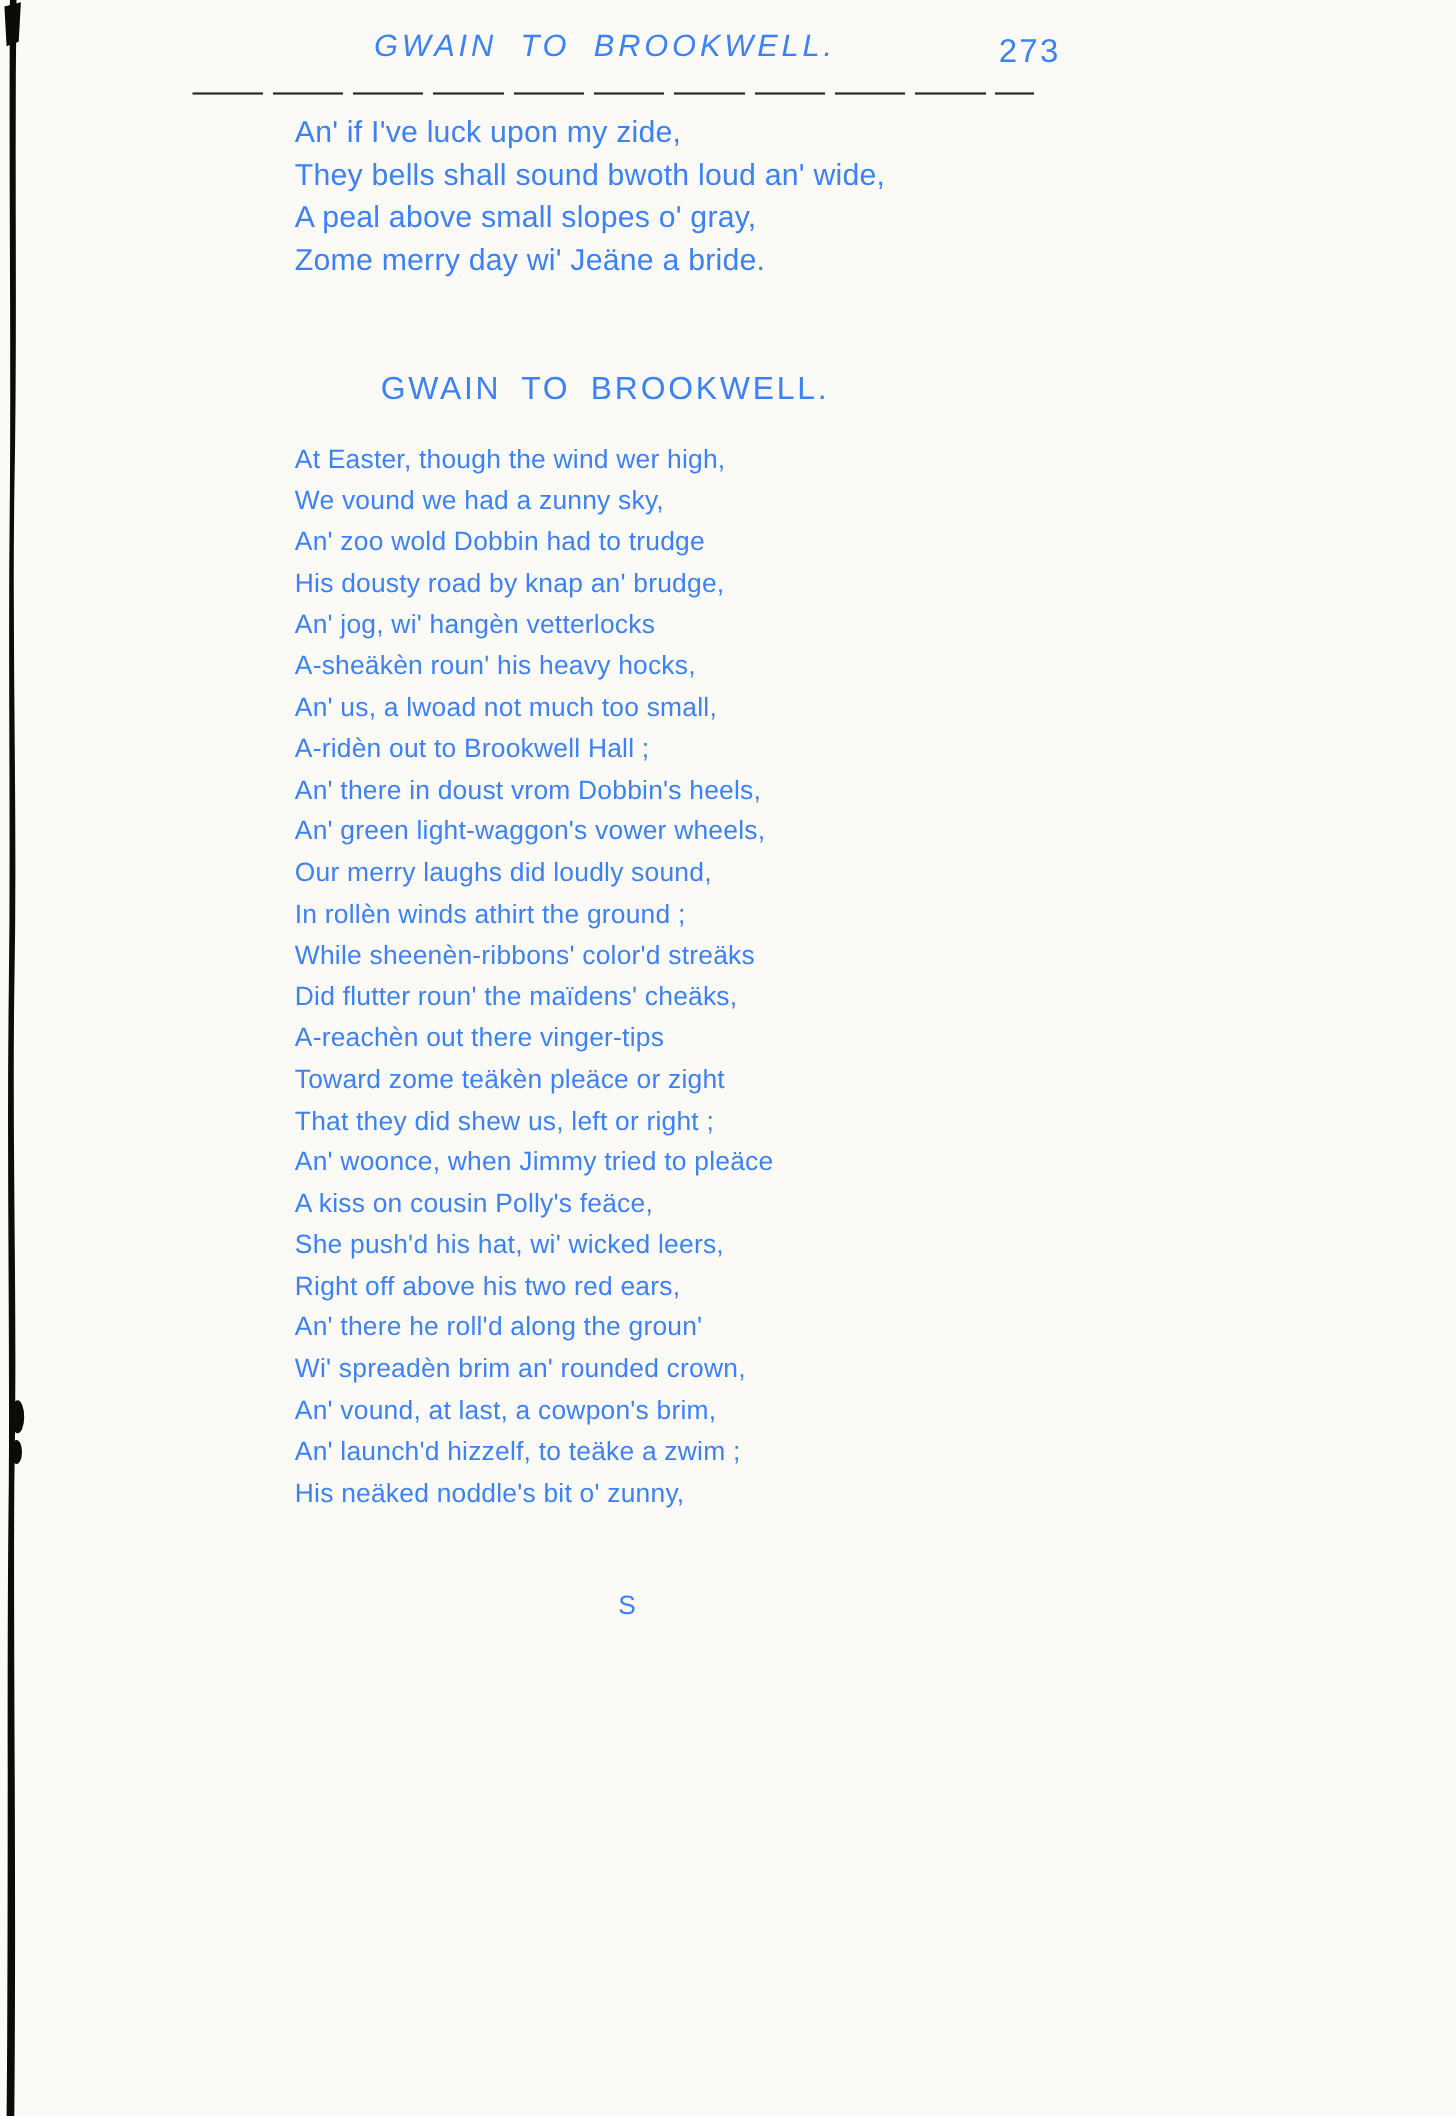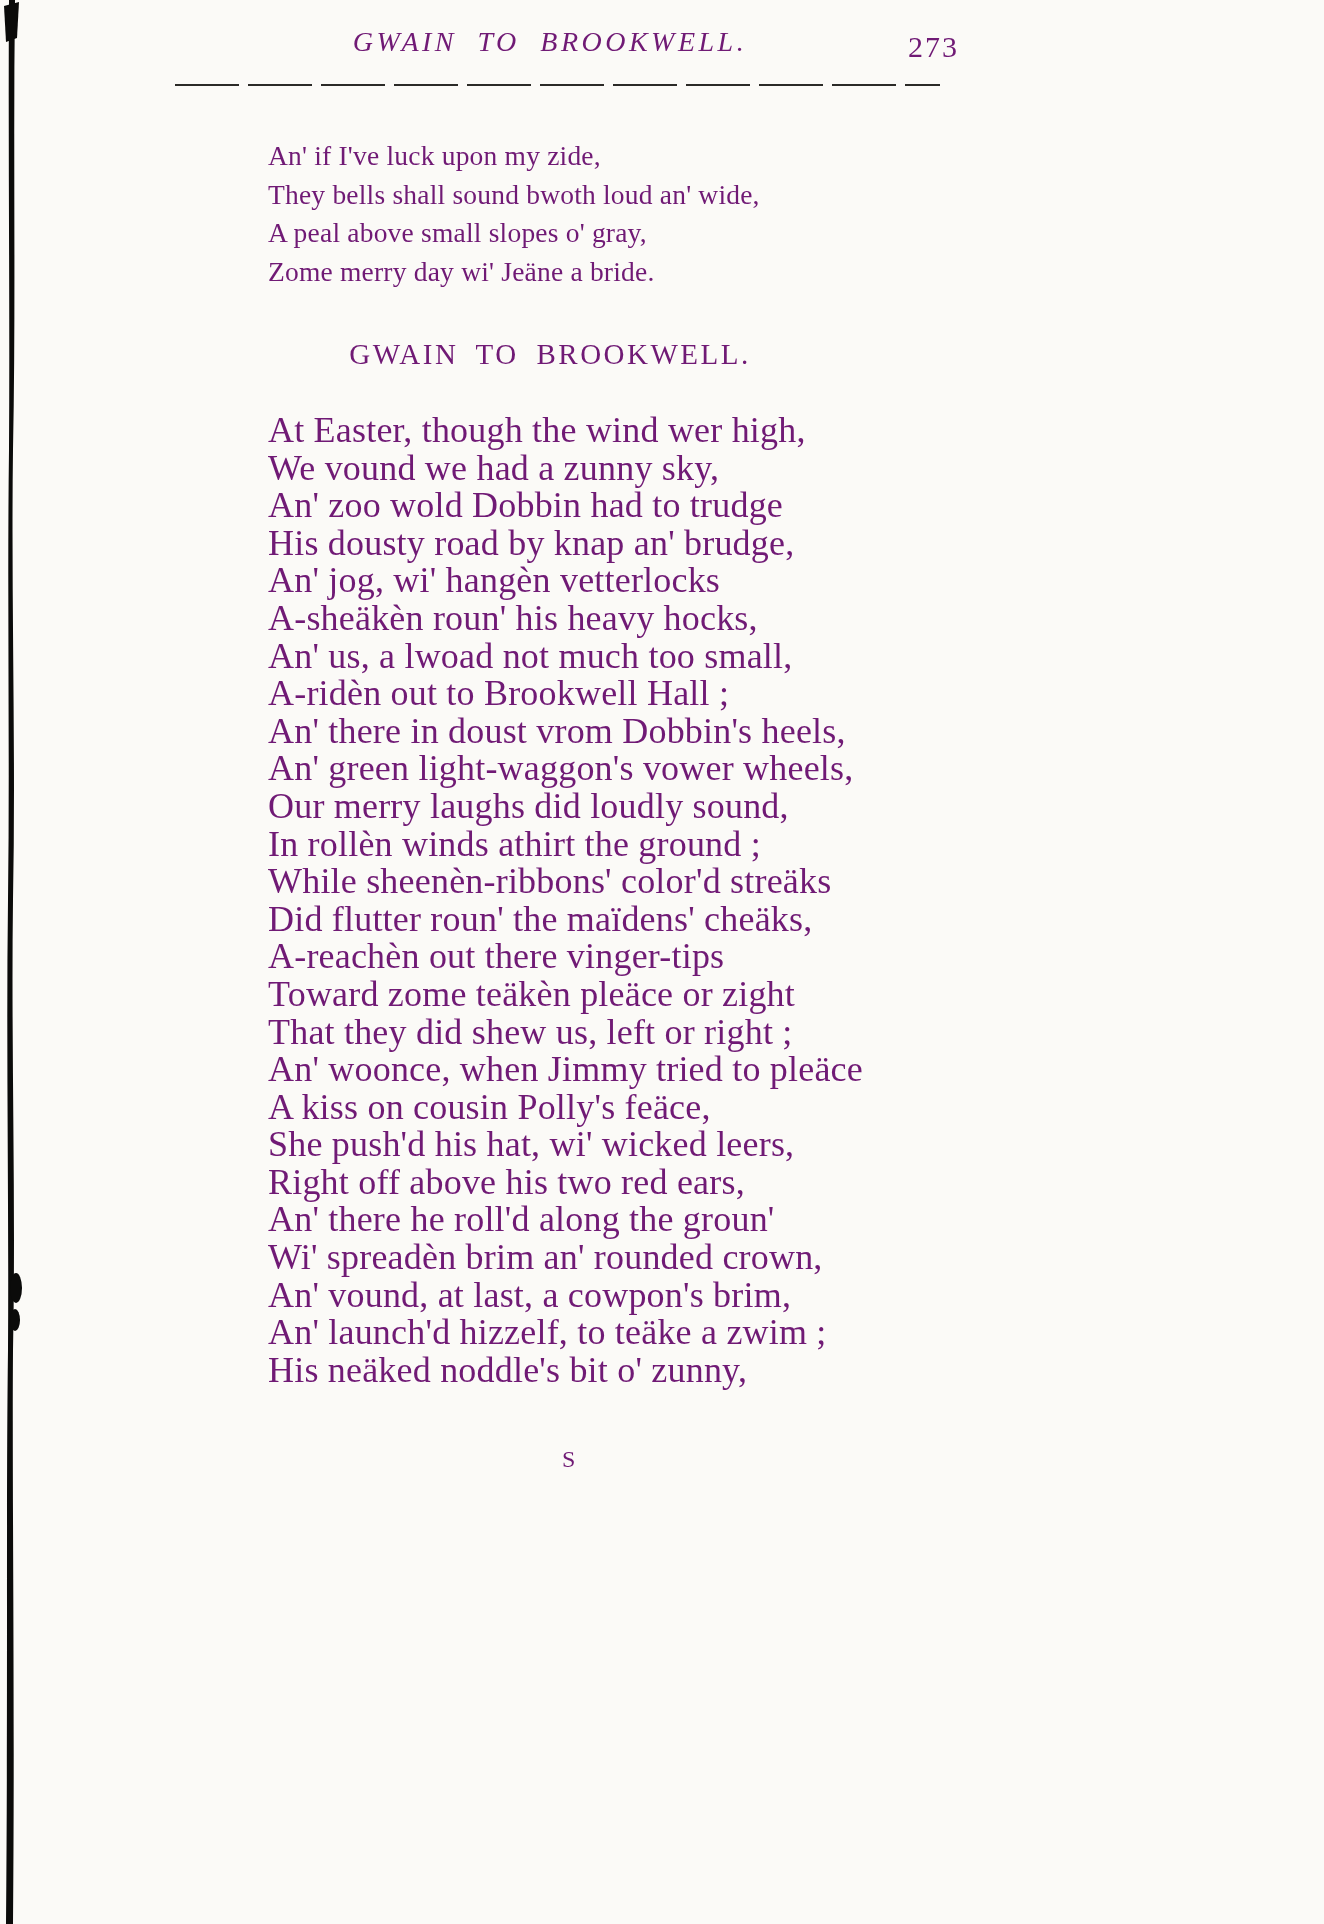--- a/index.html
+++ b/index.html
@@ -5,22 +5,22 @@
   html, body {
     margin: 0;
     padding: 0;
     background: #ffffff;
   }
   .page {
     position: relative;
     width: 1324px;
     height: 1924px;
     background: #fbfaf7;
-    color: #701a75;
-    font-family: Liberation Serif, serif;
+    color: #3b82f6;
+    font-family: Liberation Sans, sans-serif;
     overflow: hidden;
   }
   .binding {
     position: absolute;
     left: 0;
     top: 0;
   }
   .running-title {
     position: absolute;
     top: 26px;
@@ -52,38 +52,37 @@
   }
   .stanza {
     position: absolute;
     left: 268px;
     white-space: nowrap;
   }
   .closing-stanza {
     top: 101px;
     font-size: 27.5px;
     line-height: 38.5px;
-    margin-top: 36px;
   }
   .poem-title {
     position: absolute;
     top: 338px;
     left: 250px;
     width: 600px;
     margin: 0;
     text-align: center;
     font-size: 29px;
     font-weight: normal;
     letter-spacing: 2.5px;
     word-spacing: 8px;
     white-space: nowrap;
   }
   .poem-body {
-    top: 412px;
-    font-size: 36px;
+    top: 399px;
+    font-size: 24px;
     line-height: 37.6px;
   }
   .line {
     letter-spacing: 0.2px;
   }
   .signature {
     position: absolute;
     top: 1446px;
     left: 562px;
     font-size: 24px;

